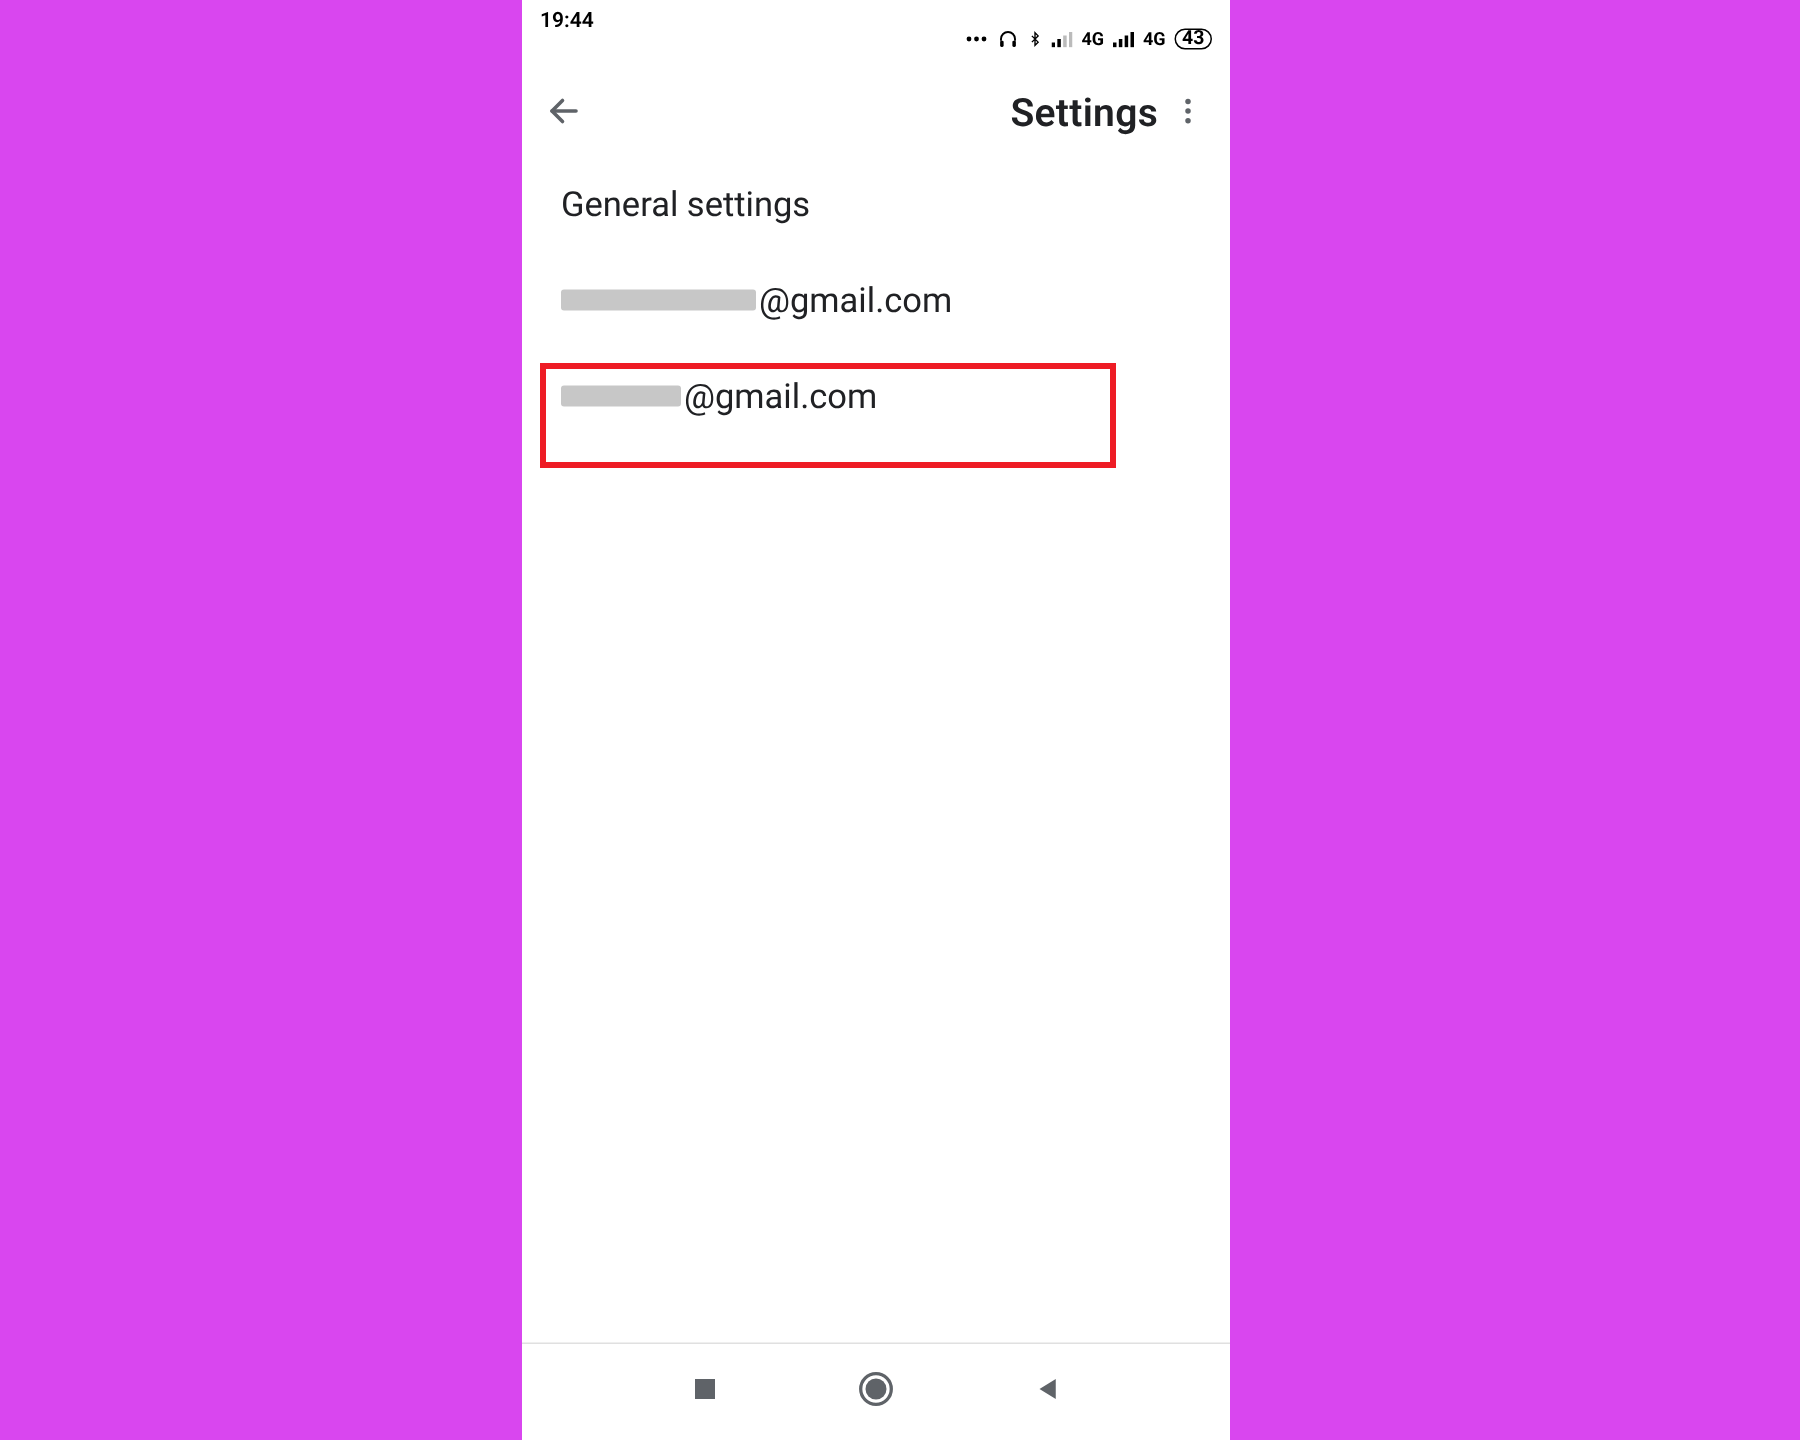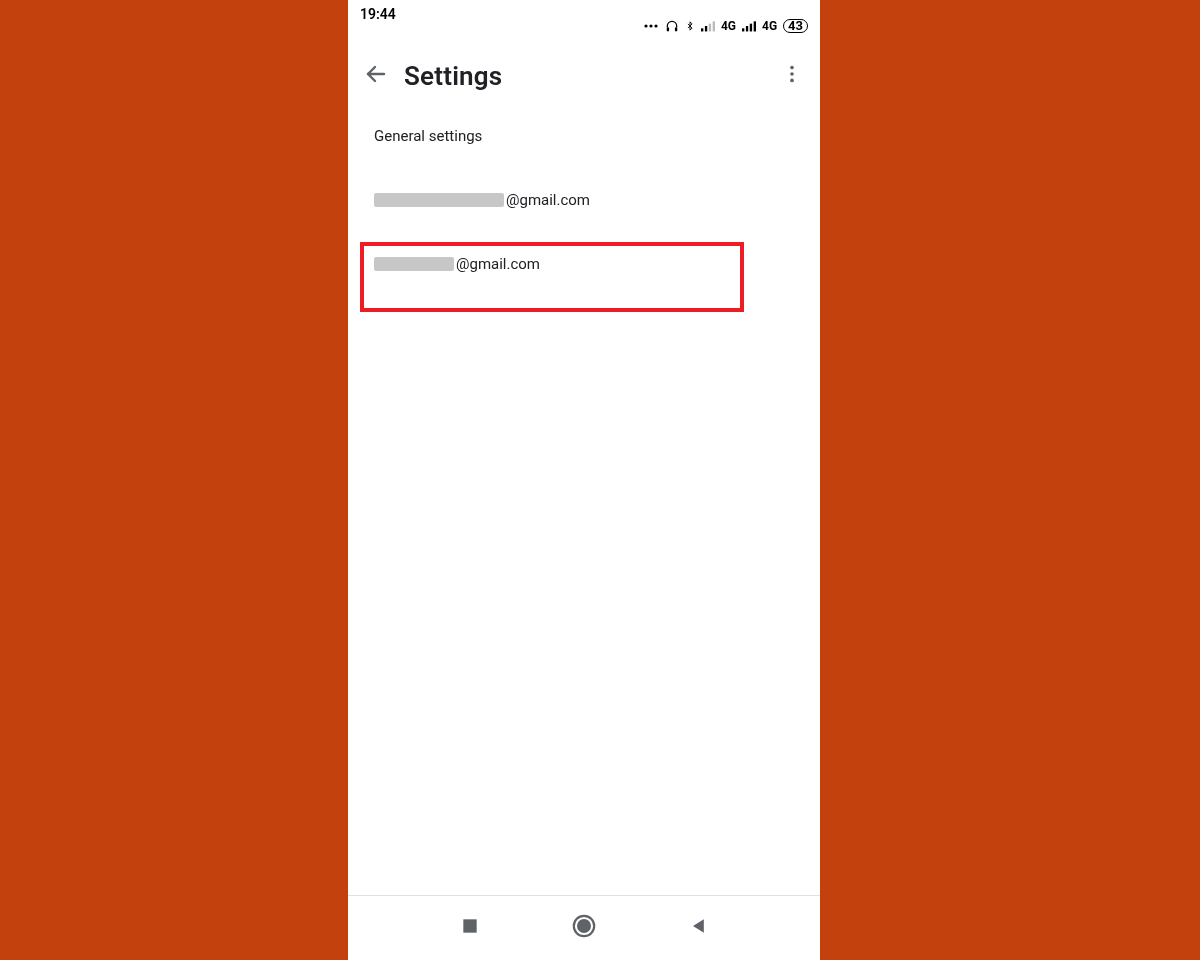--- a/index.html
+++ b/index.html
@@ -1,32 +1,32 @@
 <!DOCTYPE html>
 <html><head>
 <meta charset="utf-8">
 <style>
   html,body{margin:0;padding:0;background:#fff;font-family:Roboto,"Helvetica Neue",Arial,sans-serif;color:#202124;}
-  .canvas{position:relative;width:1200px;height:960px;margin:0 auto;background:#c2410c;}
+  .canvas{position:relative;width:1200px;height:960px;margin:0 auto;background:#d946ef;text-align:right;}
   .phone{position:absolute;left:348px;top:0;width:472px;height:960px;background:#fff;}
   
   .statusbar{display:flex;align-items:center;height:28px;padding:0 12px 0 12px;font-size:14px;font-weight:600;color:#000;}
   .statusbar .time{flex:0 0 auto;}
   .statusbar .spacer{flex:1 1 auto;}
   .statusbar .sicons{display:flex;align-items:center;gap:6px;margin-top:24px;}
   .statusbar .txt{font-size:12px;font-weight:700;}
   .battery{border:1.3px solid #000;border-radius:7px;padding:0 4px;font-size:13px;line-height:12px;font-weight:700;}
   .sicons svg{display:block;}
   
   .appbar{display:flex;align-items:center;height:56px;padding:0 8px;margin-top:20px;}
   .icbtn{width:40px;height:40px;border-radius:50%;display:flex;align-items:center;justify-content:center;color:#5f6368;}
   .appbar .title{font-size:26px;font-weight:600;margin-left:8px;flex:1 1 auto;letter-spacing:0.2px;color:#202124;}
   
   .list{padding-left:26px;padding-right:12px;}
-  .row{height:64px;display:flex;align-items:center;font-size:15px;color:#202124;}
+  .row{height:64px;display:flex;align-items:center;font-size:23px;color:#202124;}
   .row .redact{display:inline-block;height:14px;background:#c7c7c7;border-radius:2px;margin-right:2px;}
   .row .suffix{}
   .row.first .redact{width:130px;}
   .row.sec .redact{width:80px;}
   .highlight-box{position:absolute;border:4px solid #ee1c25;box-sizing:border-box;pointer-events:none;}
   
   .sysnav{position:absolute;left:0;right:0;bottom:0;height:64px;border-top:1px solid #e0e0e0;display:flex;align-items:center;justify-content:center;gap:88px;color:#5f6368;}
   .sysnav .btn{width:26px;height:26px;display:flex;align-items:center;justify-content:center;}
 </style>
 </head>

